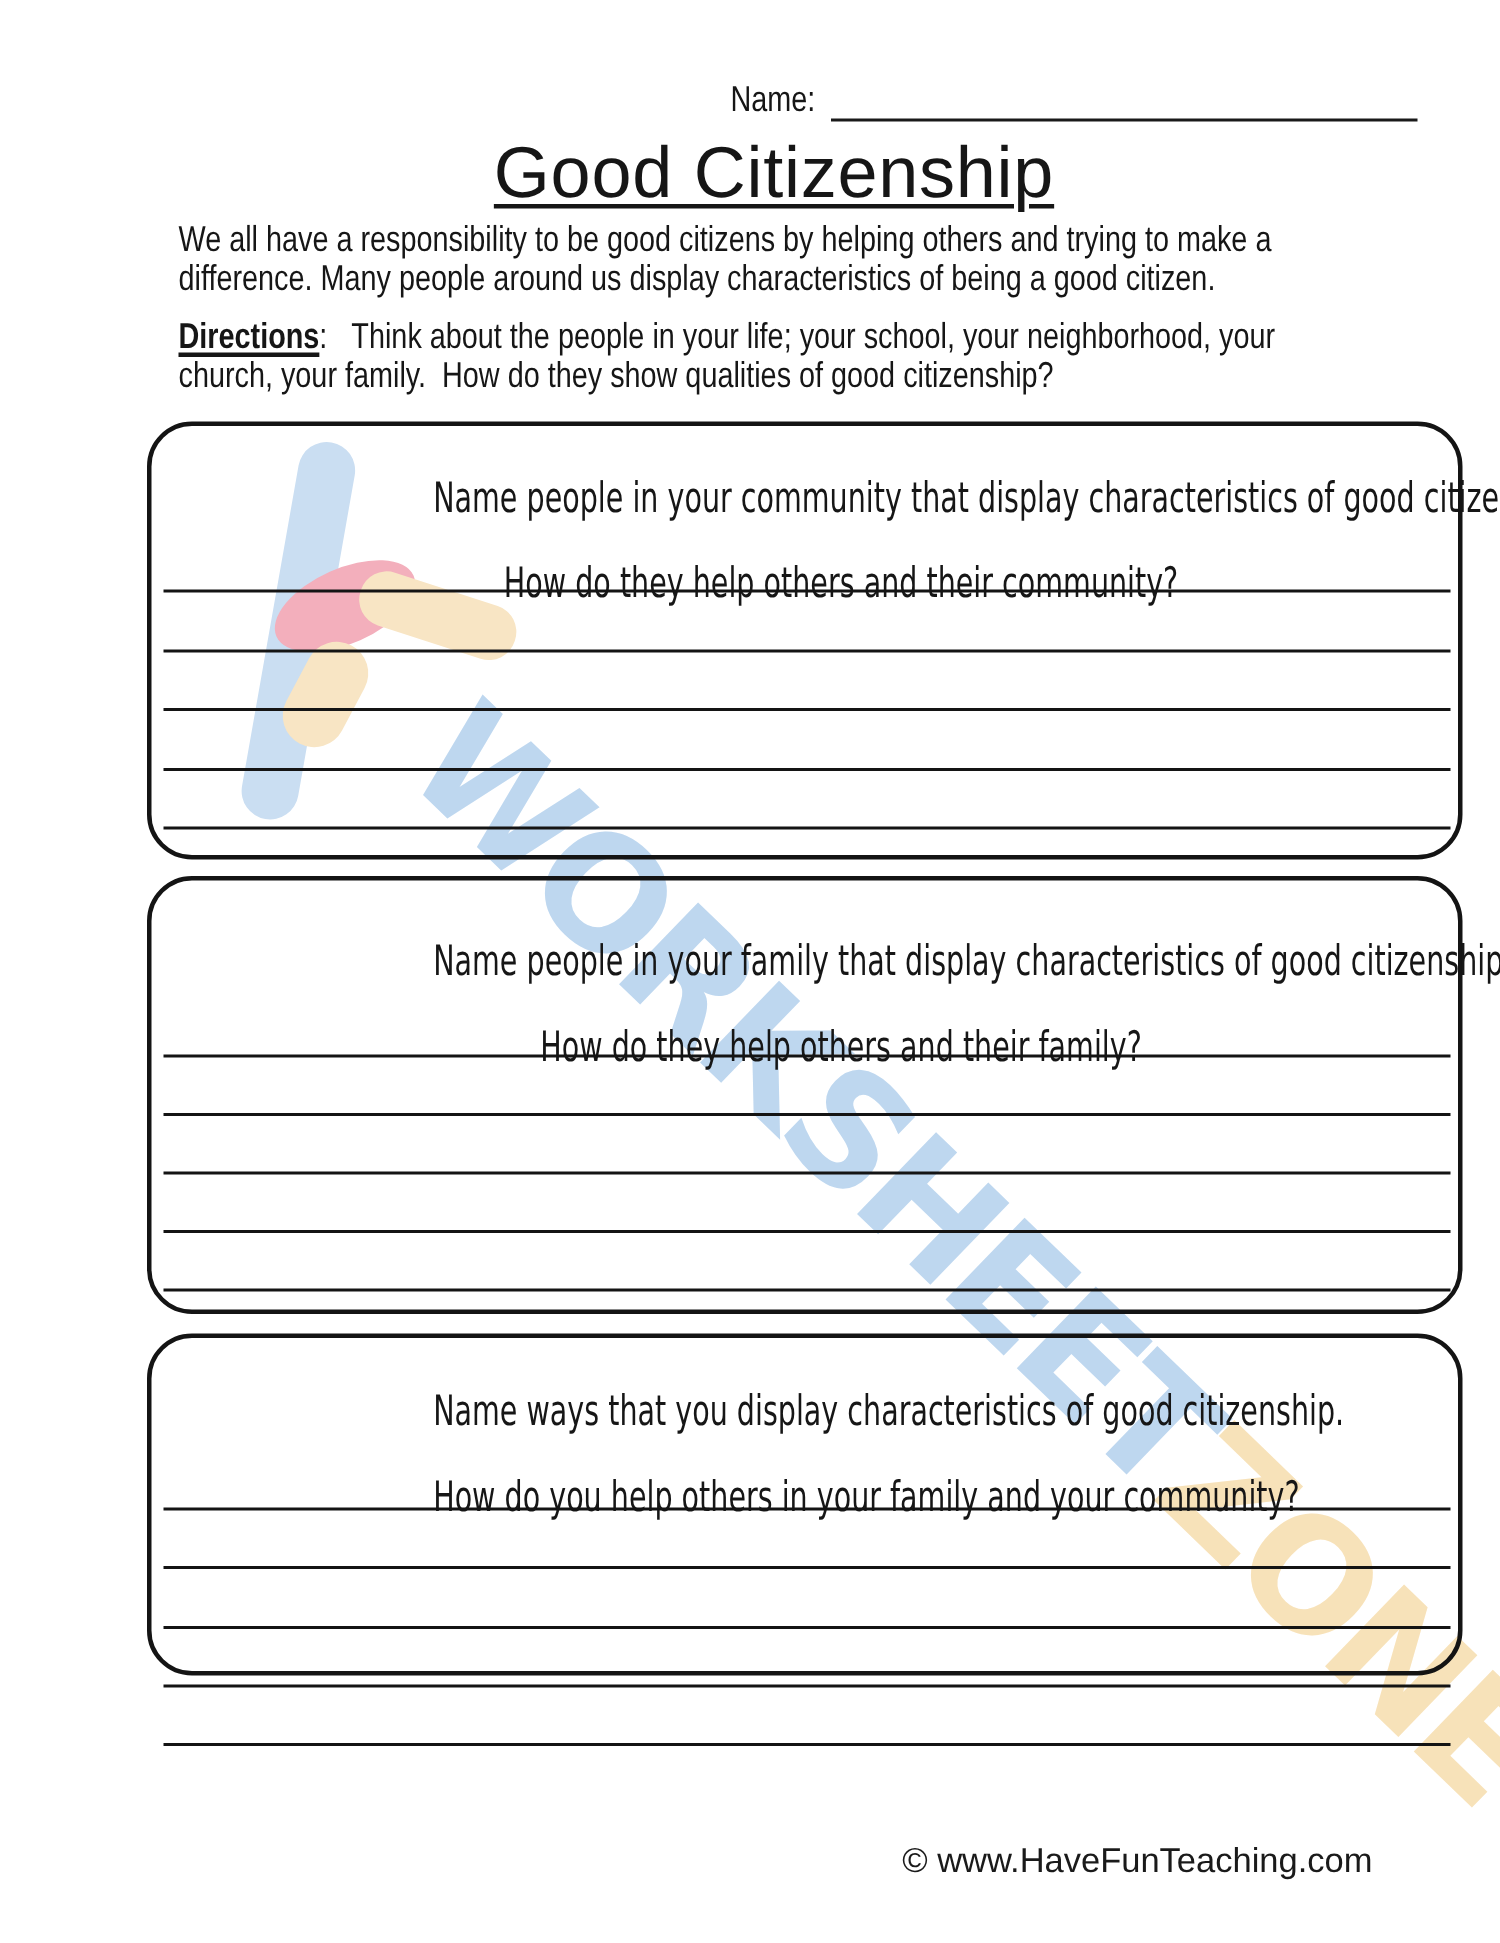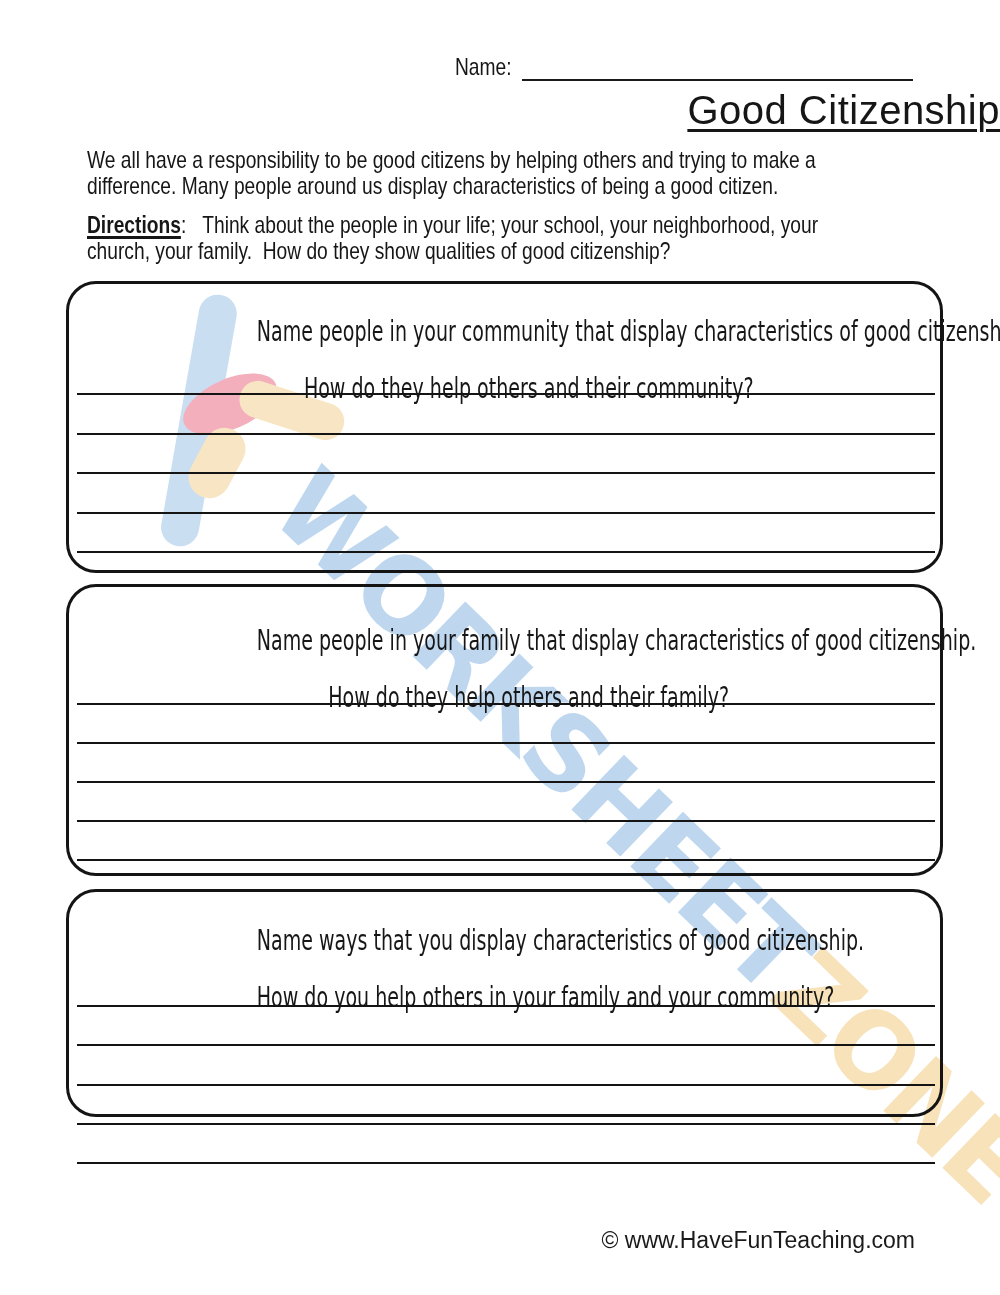--- a/index.html
+++ b/index.html
@@ -13,34 +13,34 @@
   .wm-logo { position:absolute; left:150px; top:288px; }
   .wm-text {
     position:absolute; left:328px; top:452px;
     font-family:"DejaVu Sans", sans-serif; font-weight:bold;
     font-size:104px; letter-spacing:-5px; line-height:1;
     white-space:nowrap; transform:rotate(44deg); transform-origin:0 0;
     opacity:0.9;
   }
 
   
-  .content-layer { position:absolute; inset:0; z-index:2; }
+  .content-layer { position:absolute; inset:0; z-index:2;margin-left:32px; }
 
   .name-label {
     position:absolute; left:455px; top:53px; font-size:24px;
     transform:scaleX(0.8); transform-origin:left top; white-space:pre;
   }
   .name-line {
     position:absolute; left:522px; top:79px; width:391px; height:0;
     border-top:2.5px solid #1a1a1a;
   }
 
   .title {
     position:absolute; left:0; right:0; top:88px; margin:0;
-    text-align:right; font-size:40px; font-weight:normal; letter-spacing:0.5px;
+    text-align:center; font-size:48px; font-weight:normal; letter-spacing:0.5px;
     text-decoration:underline; text-decoration-thickness:3px; text-underline-offset:5px;
   }
 
   .para { position:absolute; left:87px; width:1100px; margin:0;
     font-size:24px; line-height:26px;
     transform:scaleX(0.8); transform-origin:left top; }
   .para .pline { white-space:pre; }
   .intro { top:147px; }
   .directions { top:212px; }
   .dir-label { font-weight:bold; text-decoration:underline;

